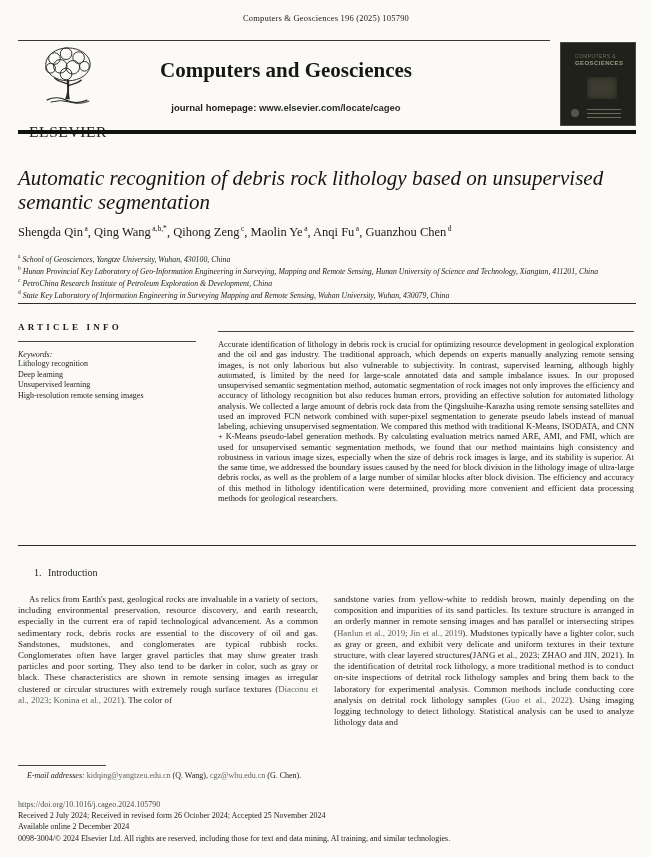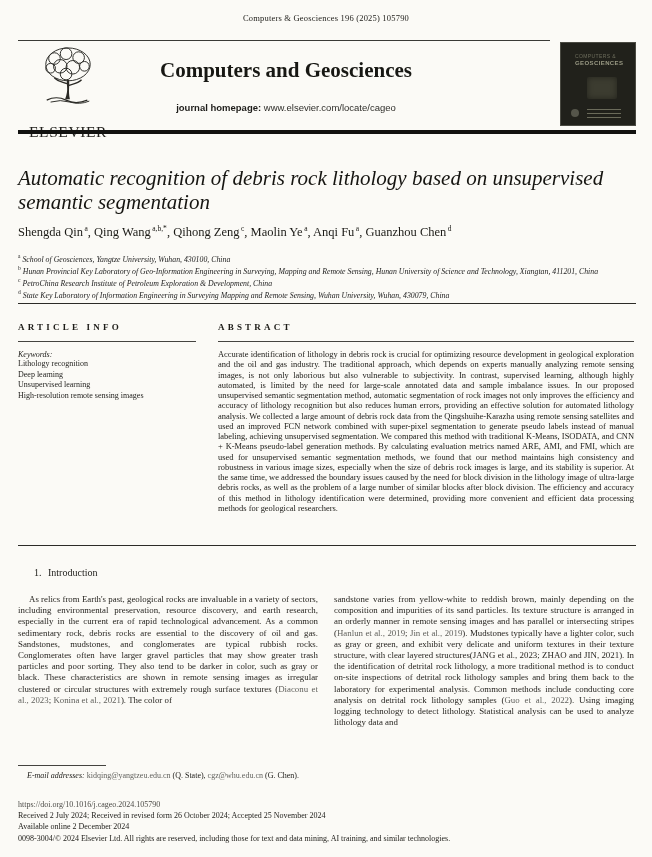--- a/index.html
+++ b/index.html
@@ -31,21 +31,21 @@
   .logo{position:absolute;left:22px;top:45px;width:92px;text-align:center;}
   .logo svg{display:block;margin:0 auto;}
   .logo-text{font-size:15.5px;letter-spacing:.6px;color:#22211d;margin-top:18px;font-family:"Liberation Serif",serif;}
   .head-center{position:absolute;left:96px;top:46px;width:380px;text-align:center;}
   .contents-line{font-size:9.5px;}
   .contents-line .b{font-weight:bold;}
   .contents-line a{color:#3c3b37;text-decoration:none;}
   .journal-title{font-size:21px;font-weight:bold;margin-top:12px;color:#171713;}
   .homepage-line{font-size:9.5px;margin-top:19px;font-family:"Liberation Sans","DejaVu Sans",sans-serif;}
   .homepage-line .b{font-weight:bold;}
-  .homepage-line a{color:#2f2e2a;text-decoration:none;font-weight:normal;margin-top:24px;}
+  .homepage-line a{color:#2f2e2a;text-decoration:none;font-weight:bold;margin-top:24px;}
   .cover{
     position:absolute;left:560px;top:42px;width:76px;height:84px;
     background:var(--cover_bg);border:1px solid #4a4a42;
     overflow:hidden;
   }
   .cover-t1{font-size:5px;color:#6d6d5c;margin:10px 0 0 14px;letter-spacing:.4px;font-family:"Liberation Sans",sans-serif;}
   .cover-t2{font-size:6px;color:#9a9a84;margin:1px 0 0 14px;letter-spacing:.4px;font-family:"Liberation Sans",sans-serif;font-weight:bold;}
   .cover-img{position:absolute;left:26px;top:34px;width:30px;height:22px;background:#3c3c30;border-radius:2px;box-shadow:0 0 6px #00000066 inset;}
   .cover-dot{position:absolute;left:10px;bottom:8px;width:8px;height:8px;border-radius:50%;background:#55554a;}
   .cover-lines{position:absolute;left:26px;bottom:7px;width:34px;}
@@ -167,39 +167,38 @@
     <div class="block-heading">ARTICLE INFO</div>
     <div class="heading-rule"></div>
     <div class="kw-label">Keywords:</div>
     <div class="kw-item">Lithology recognition</div>
     <div class="kw-item">Deep learning</div>
     <div class="kw-item">Unsupervised learning</div>
     <div class="kw-item">High-resolution remote sensing images</div>
   </div>
 
   <div class="abs-col">
-    <div class="block-heading">ABSTRACT</div>
     <div class="heading-rule"></div>
     <p class="abs-text">Accurate identification of lithology in debris rock is crucial for optimizing resource development in geological exploration and the oil and gas industry. The traditional approach, which depends on experts manually analyzing remote sensing images, is not only laborious but also vulnerable to subjectivity. In contrast, supervised learning, although highly automated, is limited by the need for large-scale annotated data and sample imbalance issues. In our proposed unsupervised semantic segmentation method, automatic segmentation of rock images not only improves the efficiency and accuracy of lithology recognition but also reduces human errors, providing an effective solution for automated lithology analysis. We collected a large amount of debris rock data from the Qingshuihe-Karazha using remote sensing satellites and used an improved FCN network combined with super-pixel segmentation to generate pseudo labels instead of manual labeling, achieving unsupervised segmentation. We compared this method with traditional K-Means, ISODATA, and CNN + K-Means pseudo-label generation methods. By calculating evaluation metrics named ARE, AMI, and FMI, which are used for unsupervised semantic segmentation methods, we found that our method maintains high consistency and robustness in various image sizes, especially when the size of debris rock images is large, and its stability is superior. At the same time, we addressed the boundary issues caused by the need for block division in the lithology image of ultra-large debris rocks, as well as the problem of a large number of similar blocks after block division. The efficiency and accuracy of this method in lithology identification were determined, providing more convenient and efficient data processing methods for geological researchers.</p>
   </div>
 
   <div class="rule rule-abs-bottom"></div>
 
   <div class="sec-heading">1. Introduction</div>
 
   <p class="col col-left"><span>As relics from Earth's past, geological rocks are invaluable in a variety of sectors, including environmental preservation, resource discovery, and earth research, especially in the current era of rapid technological advancement. As a common sedimentary rock, debris rocks are essential to the discovery of oil and gas. Sandstones, mudstones, and conglomerates are typical rubbish rocks. Conglomerates often have larger gravel particles that may show greater trash particles and poor sorting. They also tend to be darker in color, such as gray or black. These characteristics are shown in remote sensing images as irregular clustered or circular structures with extremely rough surface textures (</span><a href="#" class="cite">Diaconu et al., 2023</a><span>; </span><a href="#" class="cite">Konina et al., 2021</a><span>). The color of</span></p>
 
   <p class="col col-right"><span>sandstone varies from yellow-white to reddish brown, mainly depending on the composition and impurities of its sand particles. Its texture structure is arranged in an orderly manner in remote sensing images and has parallel or intersecting stripes (</span><a href="#" class="cite">Hanlun et al., 2019</a><span>; </span><a href="#" class="cite">Jin et al., 2019</a><span>). Mudstones typically have a lighter color, such as gray or green, and exhibit very delicate and uniform textures in their texture structure, with clear layered structures(JANG et al., 2023; ZHAO and JIN, 2021). In the identification of detrital rock lithology, a more traditional method is to conduct on-site inspections of detrital rock lithology samples and bring them back to the laboratory for experimental analysis. Common methods include conducting core analysis on detrital rock lithology samples (</span><a href="#" class="cite">Guo et al., 2022</a><span>). Using imaging logging technology to detect lithology. Statistical analysis can be used to analyze lithology data and</span></p>
 
   <div class="fn-rule"></div>
 
   <div class="footnote">
     <div class="fn-email">
       <i>E-mail addresses:</i>
-      <a href="#">kidqing@yangtzeu.edu.cn</a><span> (Q. State), </span><a href="#">cgz@whu.edu.cn</a><span> (G. Chen).</span>
+      <a href="#">kidqing@yangtzeu.edu.cn</a><span> (Q. Wang), </span><a href="#">cgz@whu.edu.cn</a><span> (G. Chen).</span>
     </div>
   </div>
 
   <div class="footer">
     <div><a href="#">https://doi.org/10.1016/j.cageo.2024.105790</a></div>
     <div>Received 2 July 2024; Received in revised form 26 October 2024; Accepted 25 November 2024</div>
     <div>Available online 2 December 2024</div>
     <div>0098-3004/© 2024 Elsevier Ltd. All rights are reserved, including those for text and data mining, AI training, and similar technologies.</div>
   </div>
 

